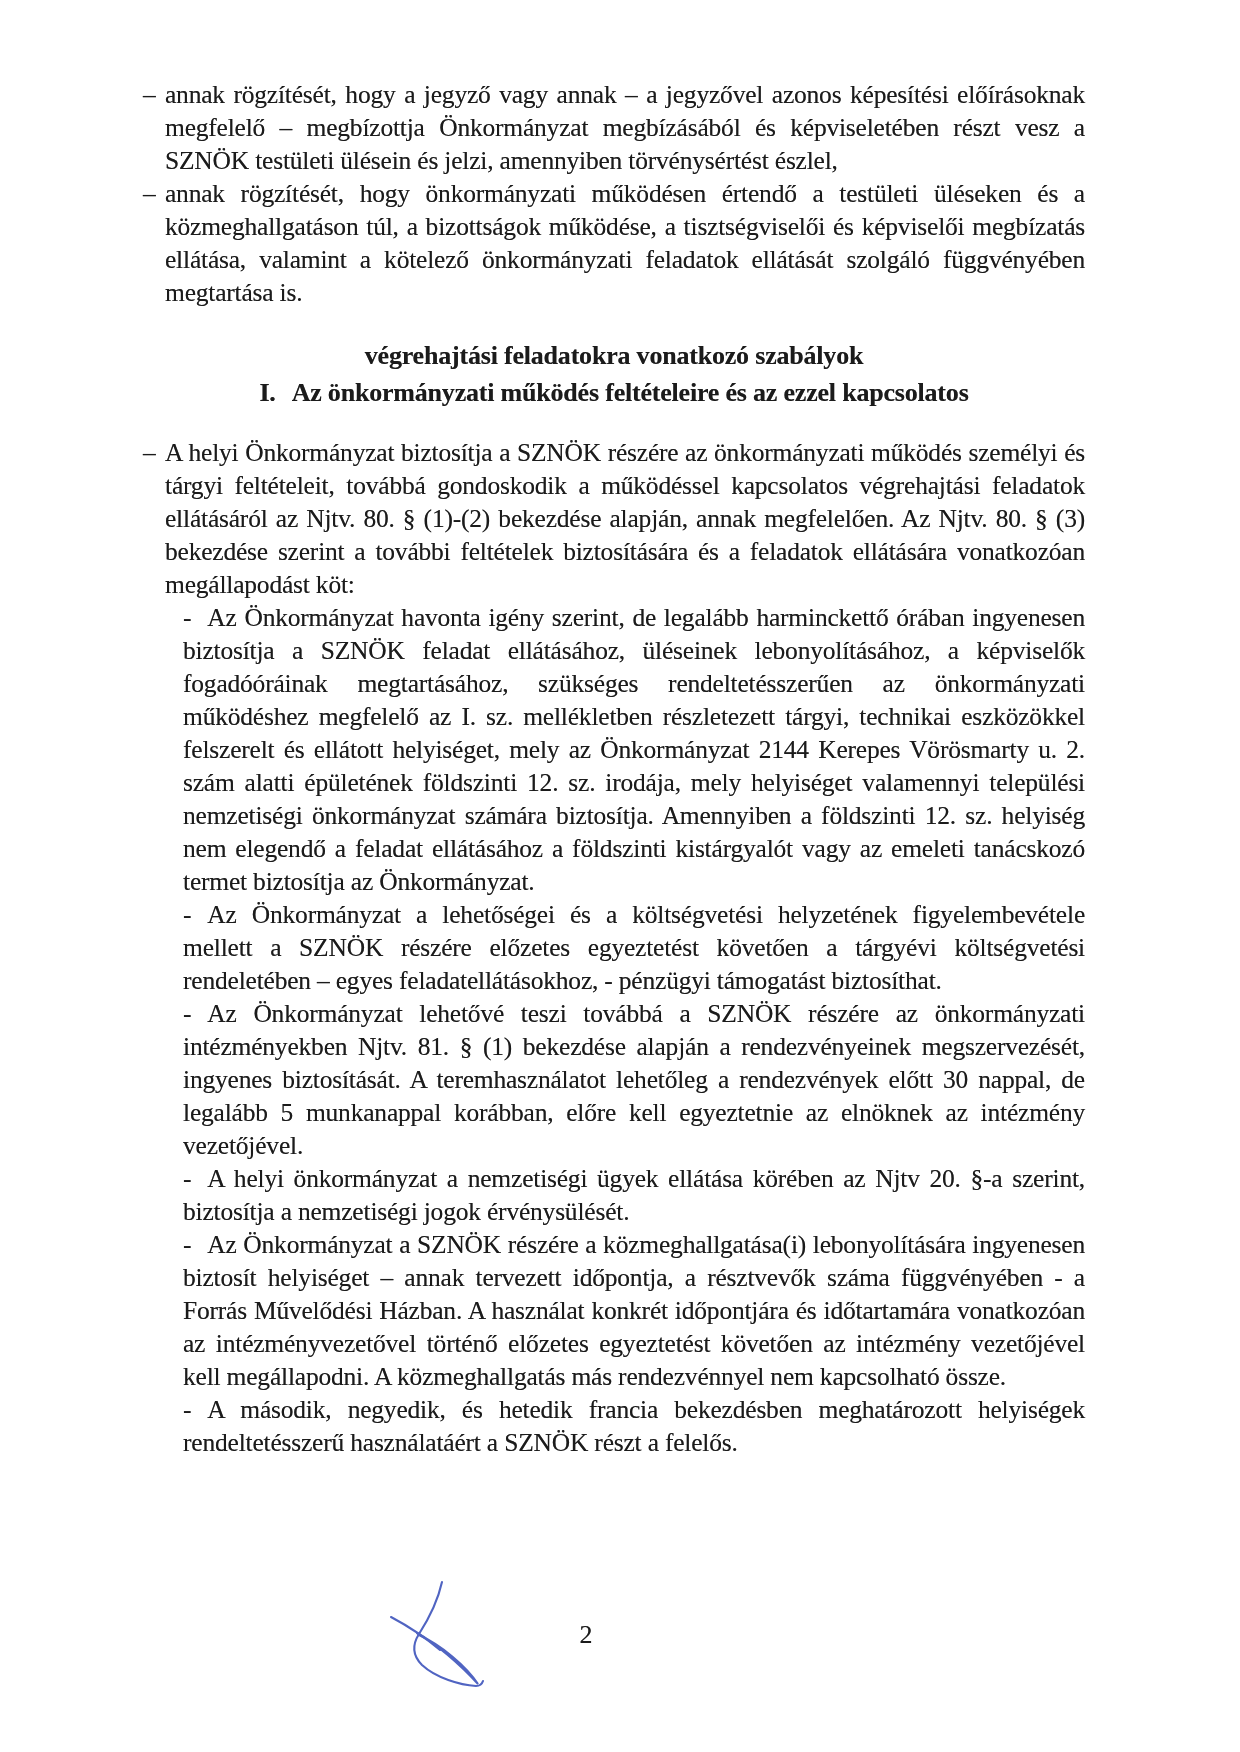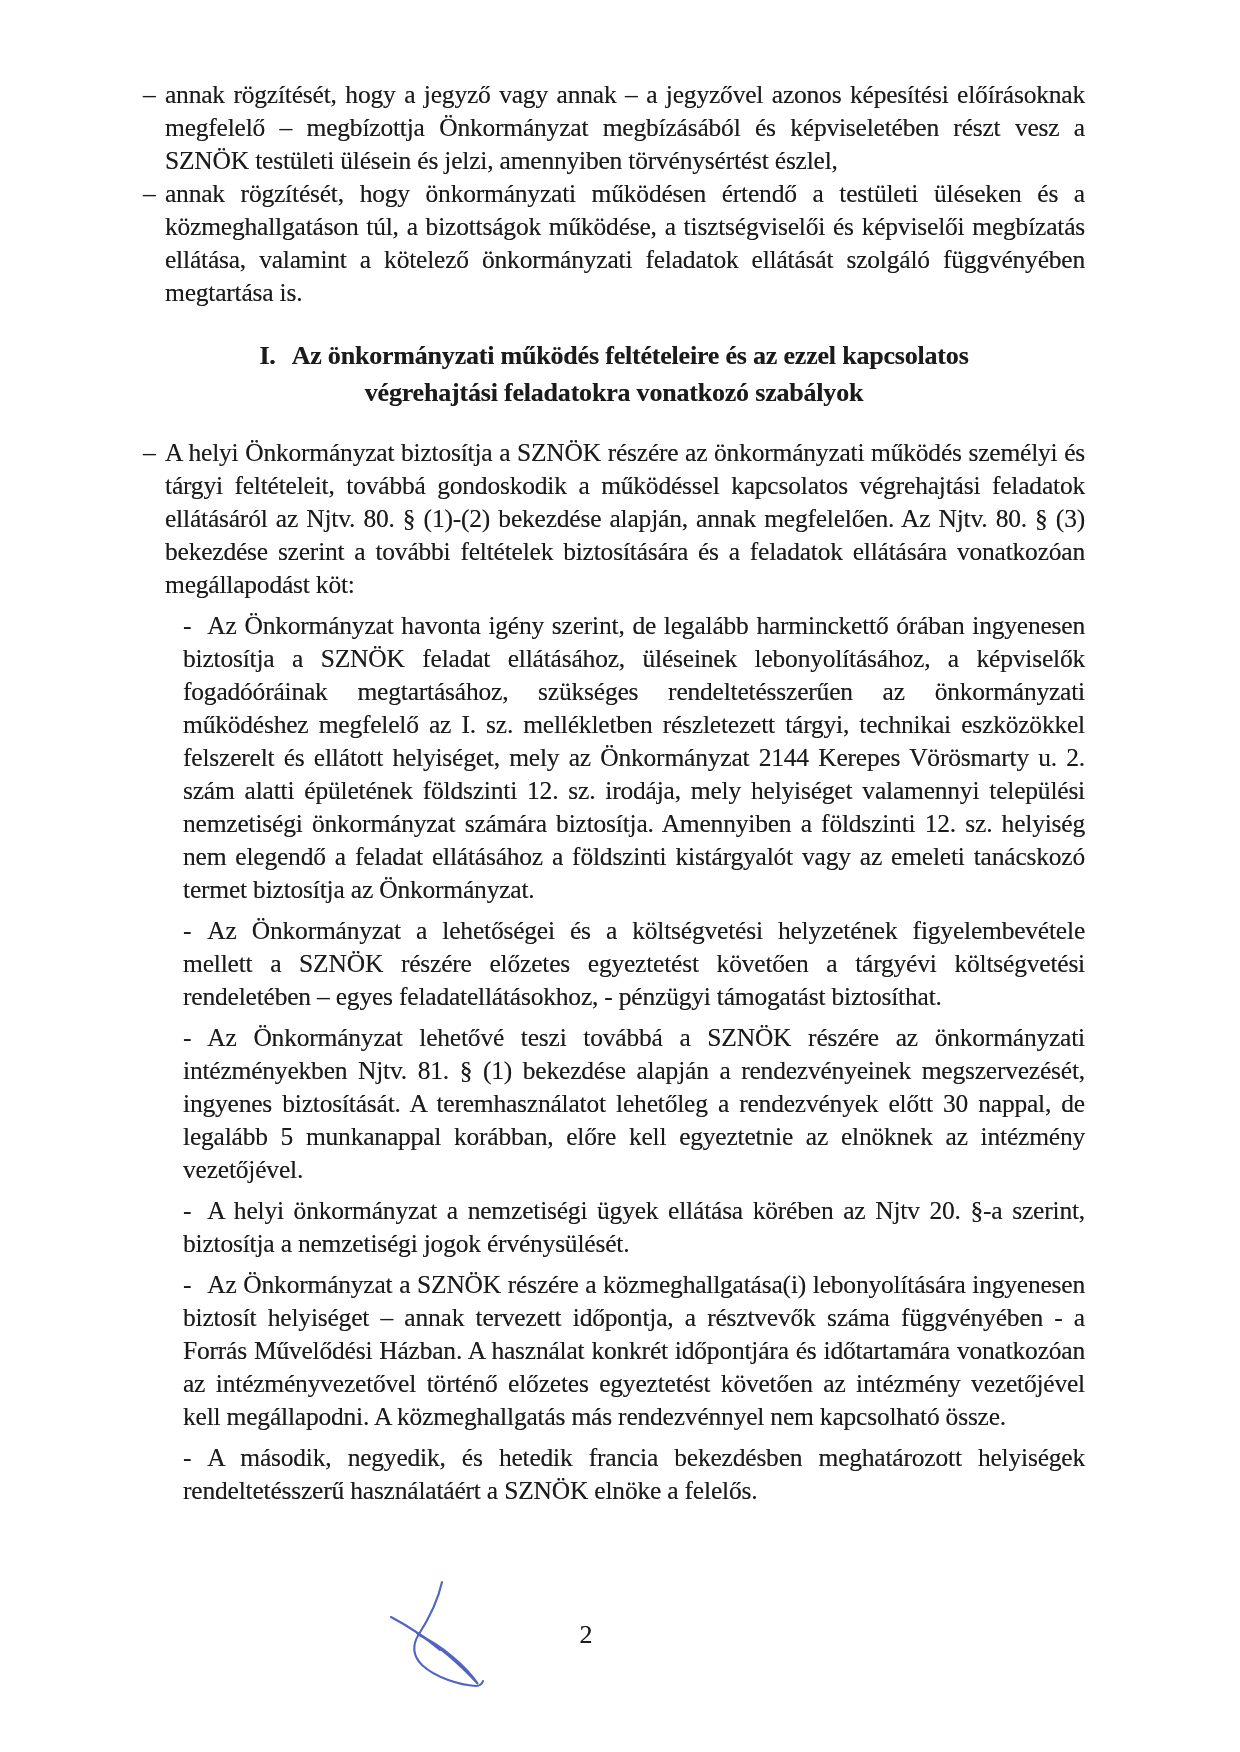--- a/index.html
+++ b/index.html
@@ -41,21 +41,21 @@
     font-weight:bold;
     font-size:26px;
     line-height:37px;
     margin:28px 0 25px 0;
     letter-spacing:-0.2px;
   }
   .heading .num{ padding-right:16px; }
 
   
   .sub{
-    margin:8px 0 0 40px;
+    margin:0 0 0 40px;
     text-align:justify;
   }
   .sub .smk{ padding-right:16px; }
 
   .pagenum{
     position:absolute;
     left:566px; top:1618px;
     width:40px;
     text-align:center;
     font-size:26px;
@@ -75,24 +75,24 @@
 
     <p class="tbullet">
       <span class="mk">–</span><span>annak rögzítését, hogy a jegyző vagy annak – a jegyzővel azonos képesítési előírásoknak megfelelő – megbízottja Önkormányzat megbízásából és képviseletében részt vesz a SZNÖK testületi ülésein és jelzi, amennyiben törvénysértést észlel,</span>
     </p>
 
     <p class="tbullet">
       <span class="mk">–</span><span>annak rögzítését, hogy önkormányzati működésen értendő a testületi üléseken és a közmeghallgatáson túl, a bizottságok működése, a tisztségviselői és képviselői megbízatás ellátása, valamint a kötelező önkormányzati feladatok ellátását szolgáló függvényében megtartása is.</span>
     </p>
 
     <div class="heading">
+      <div>végrehajtási feladatokra vonatkozó szabályok</div>
       <div>
         <span class="num">I.</span><span>Az önkormányzati működés feltételeire és az ezzel kapcsolatos</span>
       </div>
-      <div>végrehajtási feladatokra vonatkozó szabályok</div>
     </div>
 
     <p class="tbullet">
       <span class="mk">–</span><span>A helyi Önkormányzat biztosítja a SZNÖK részére az önkormányzati működés személyi és tárgyi feltételeit, továbbá gondoskodik a működéssel kapcsolatos végrehajtási feladatok ellátásáról az Njtv. 80. § (1)-(2) bekezdése alapján, annak megfelelően. Az Njtv. 80. § (3) bekezdése szerint a további feltételek biztosítására és a feladatok ellátására vonatkozóan megállapodást köt:</span>
     </p>
 
     <p class="sub">
       <span class="smk">-</span><span>Az Önkormányzat havonta igény szerint, de legalább harminckettő órában ingyenesen biztosítja a SZNÖK feladat ellátásához, üléseinek lebonyolításához, a képviselők fogadóóráinak megtartásához, szükséges rendeltetésszerűen az önkormányzati működéshez megfelelő az I. sz. mellékletben részletezett tárgyi, technikai eszközökkel felszerelt és ellátott helyiséget, mely az Önkormányzat 2144 Kerepes Vörösmarty u. 2. szám alatti épületének földszinti 12. sz. irodája, mely helyiséget valamennyi települési nemzetiségi önkormányzat számára biztosítja. Amennyiben a földszinti 12. sz. helyiség nem elegendő a feladat ellátásához a földszinti kistárgyalót vagy az emeleti tanácskozó termet biztosítja az Önkormányzat.</span>
     </p>
     <p class="sub">
@@ -101,21 +101,21 @@
     <p class="sub">
       <span class="smk">-</span><span>Az Önkormányzat lehetővé teszi továbbá a SZNÖK részére az önkormányzati intézményekben Njtv. 81. § (1) bekezdése alapján a rendezvényeinek megszervezését, ingyenes biztosítását. A teremhasználatot lehetőleg a rendezvények előtt 30 nappal, de legalább 5 munkanappal korábban, előre kell egyeztetnie az elnöknek az intézmény vezetőjével.</span>
     </p>
     <p class="sub">
       <span class="smk">-</span><span>A helyi önkormányzat a nemzetiségi ügyek ellátása körében az Njtv 20. §-a szerint, biztosítja a nemzetiségi jogok érvénysülését.</span>
     </p>
     <p class="sub">
       <span class="smk">-</span><span>Az Önkormányzat a SZNÖK részére a közmeghallgatása(i) lebonyolítására ingyenesen biztosít helyiséget – annak tervezett időpontja, a résztvevők száma függvényében - a Forrás Művelődési Házban. A használat konkrét időpontjára és időtartamára vonatkozóan az intézményvezetővel történő előzetes egyeztetést követően az intézmény vezetőjével kell megállapodni. A közmeghallgatás más rendezvénnyel nem kapcsolható össze.</span>
     </p>
     <p class="sub">
-      <span class="smk">-</span><span>A második, negyedik, és hetedik francia bekezdésben meghatározott helyiségek rendeltetésszerű használatáért a SZNÖK elnöke a felelős.</span>
+      <span class="smk">-</span><span>A második, negyedik, és hetedik francia bekezdésben meghatározott helyiségek rendeltetésszerű használatáért a SZNÖK részt a felelős.</span>
     </p>
 
   </div>
 
   <svg class="signature" viewBox="0 0 98 116" xmlns="http://www.w3.org/2000/svg">
     <g id="sig-ink" fill="none" stroke="#5064c2" stroke-width="2.1" stroke-linecap="round">
       <path d="M 54 2 C 50 20, 40 40, 31 54 C 24 65, 25 76, 34 85 C 48 98, 72 105, 88 106 C 92 106, 94 104, 95 101"></path>
       <path d="M 3 37 C 20 46, 38 58, 52 70"></path>
       <path d="M 29 53 C 46 62, 72 84, 90 104 C 78 86, 53 65, 31 55 C 30 54, 29 53, 29 53"></path>
     </g>

